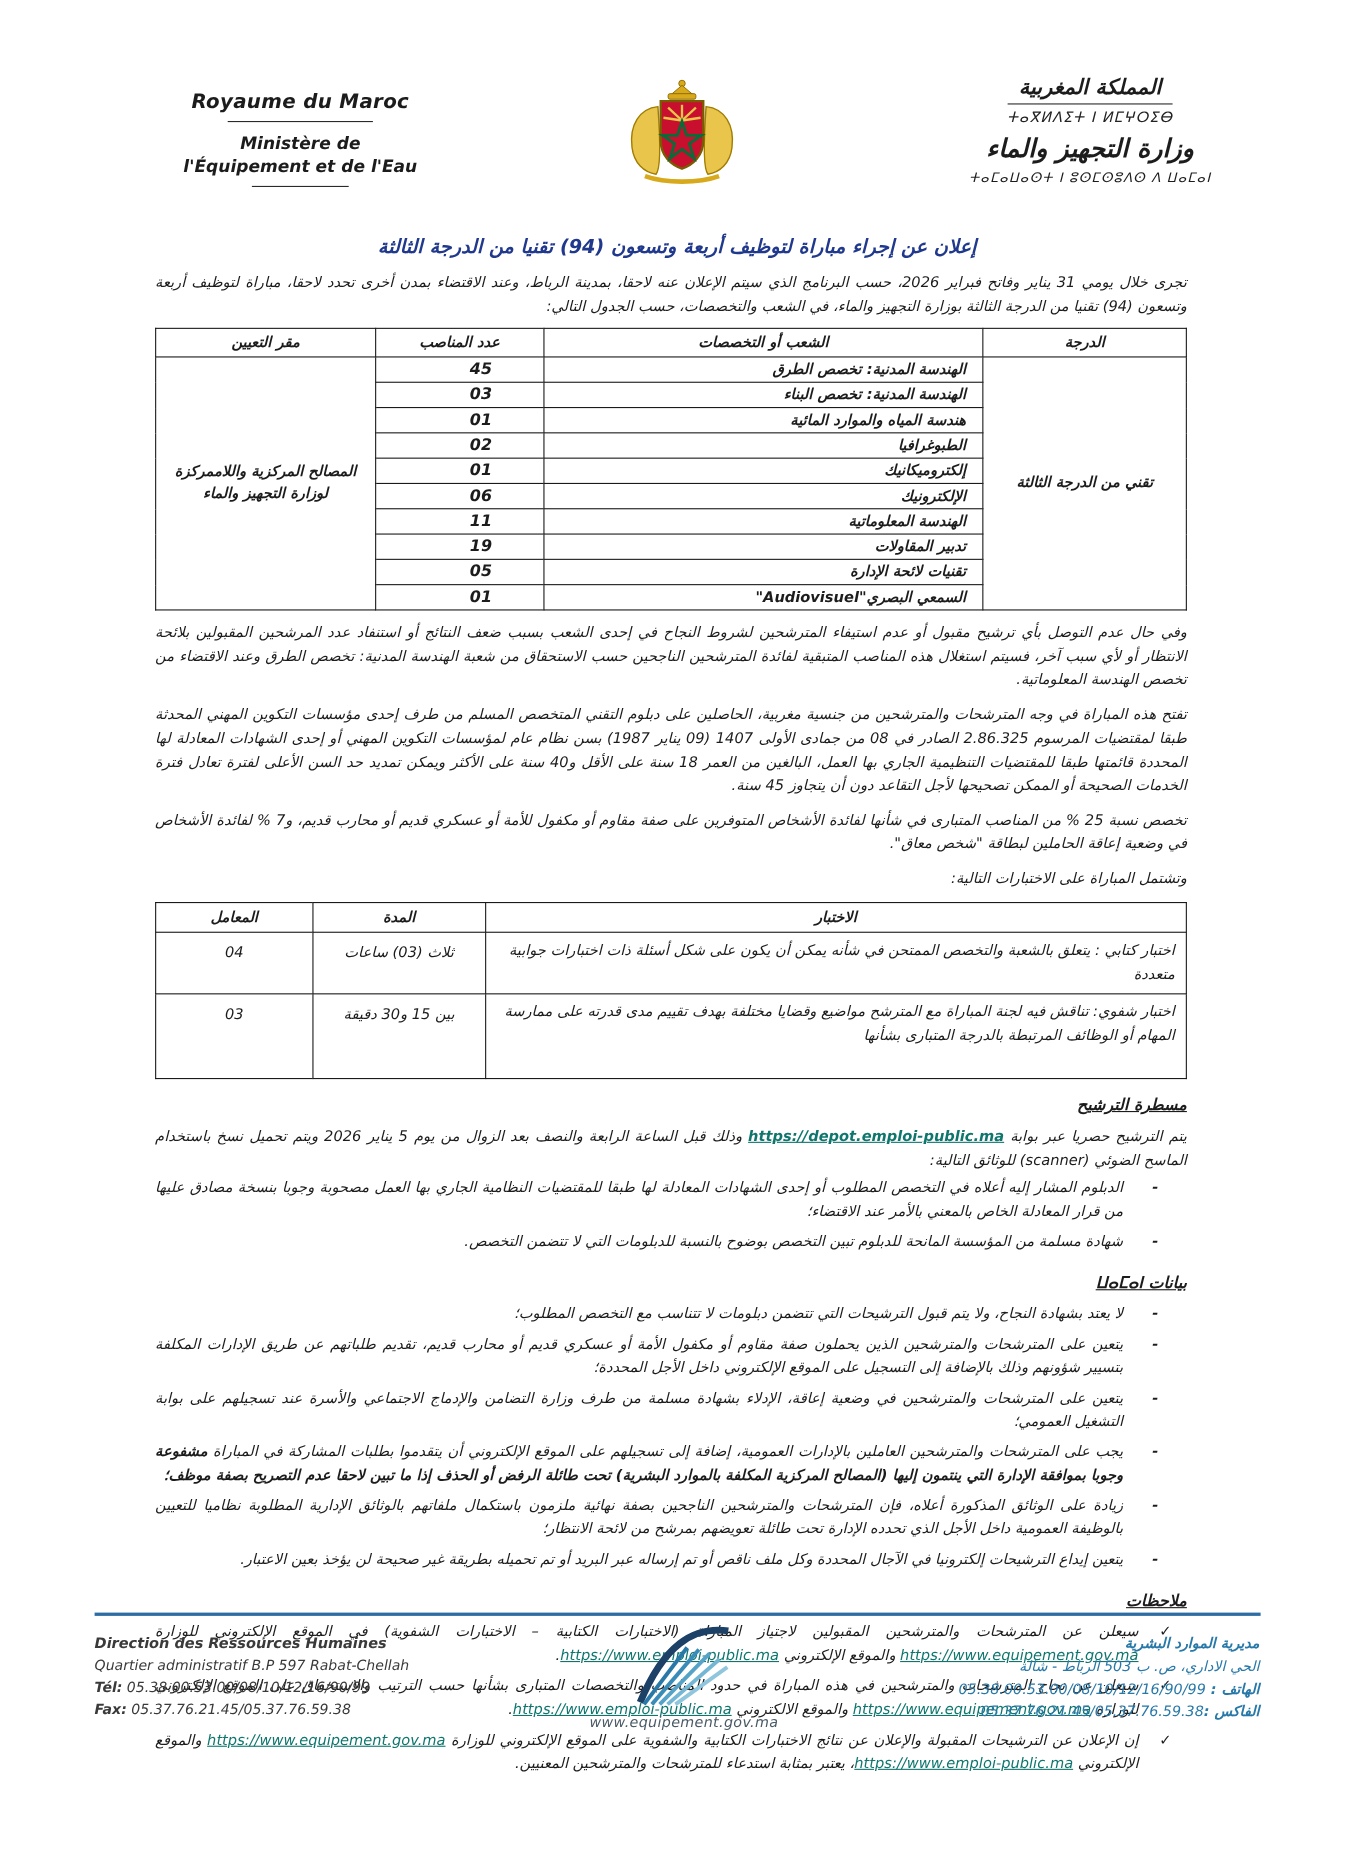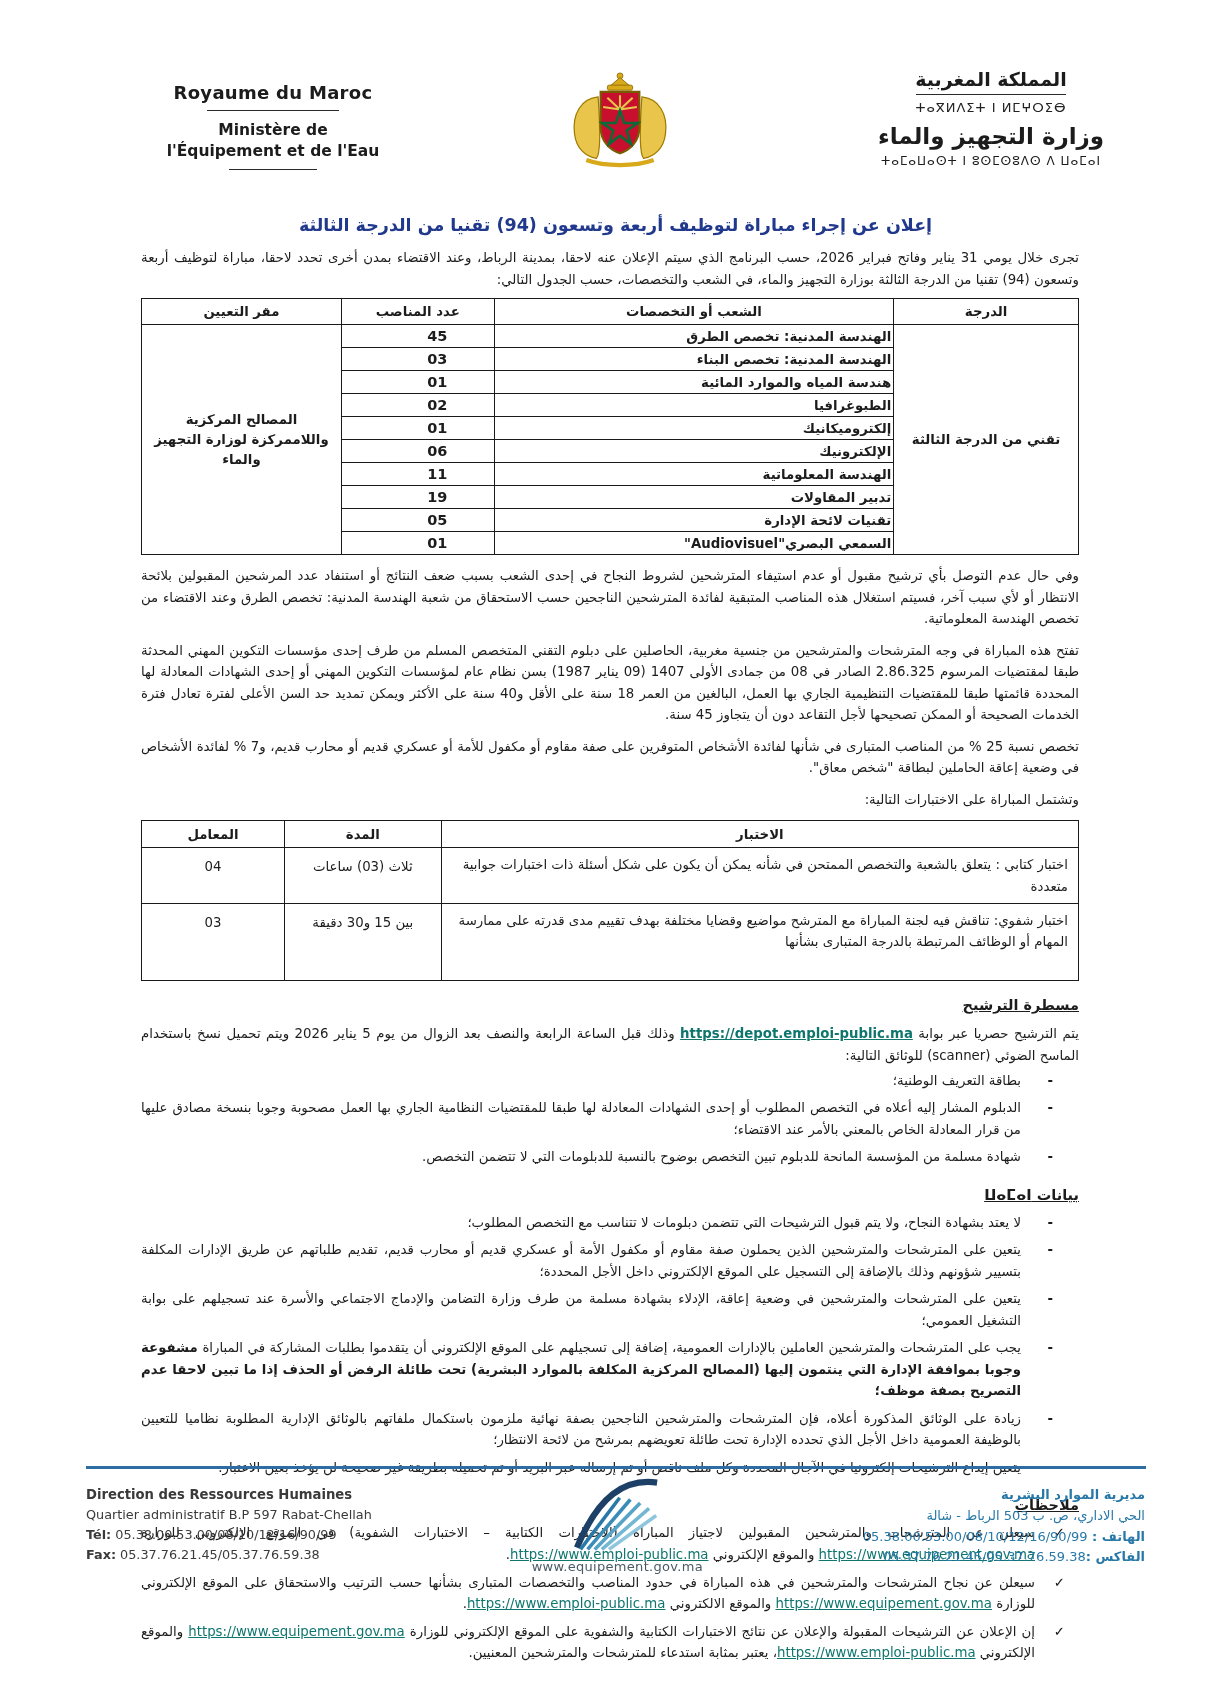--- a/index.html
+++ b/index.html
@@ -1,19 +1,19 @@
 <!DOCTYPE html>
 <html lang="ar"><head>
 <meta charset="utf-8">
 <style>
   * { box-sizing: border-box; margin: 0; padding: 0; }
   body { background: #e8e8e8; font-family: "DejaVu Sans", sans-serif; }
   .page {
     width: 1231px; height: 1690px; margin: 0 auto; background: #ffffff;
-    position: relative; overflow: hidden; color: #1c1c1c;
+    position: relative; overflow: hidden; color: #1c1c1c; font-style: italic;
   }
   
   .header { display: flex; justify-content: space-between; align-items: flex-start;
     padding: 68px 90px 0 148px; }
   .header-left { width: 250px; text-align: center; padding-top: 14px; }
   .fr-royaume { font-size: 18px; font-weight: bold; letter-spacing: .3px; }
   .rule-sm { border-top: 1.6px solid #2a2a2a; width: 132px; margin: 7px auto 9px; }
   .rule-xs { border-top: 1.6px solid #2a2a2a; width: 88px; margin: 7px auto 0; }
   .fr-ministry { font-size: 15.5px; font-weight: bold; line-height: 1.35; }
   .header-emblem { width: 118px; margin-top: 2px; }
@@ -27,21 +27,21 @@
   .doc-title { text-align: center; color: #20398c; font-weight: bold;
     font-size: 17.5px; margin-top: 40px; direction: rtl; }
   
   .content { margin: 12px 152px 16px 141px; direction: rtl; }
   .para { font-size: 13.3px; line-height: 1.62; text-align: justify; margin-top: 10px; }
   
   table { border-collapse: collapse; width: 100%; direction: rtl; }
   .positions { margin-top: 8px; }
   .positions th, .positions td { border: 1.5px solid #1a1a1a; font-size: 13.3px; font-weight: bold; }
   .positions th { height: 26px; text-align: center; }
-  .positions td.spec { text-align: right; padding: 2px 2px 2px 4px; height: 23px; }
+  .positions td.spec { text-align: right; padding: 2px 15px 2px 4px; height: 23px; }
   .positions td.cnt { text-align: center; font-size: 14.5px; padding-left: 39px; }
   .positions td.span-cell { text-align: center; vertical-align: middle; padding: 4px 8px; line-height: 1.5; }
   .exams { margin-top: 10px; }
   .exams th, .exams td { border: 1.5px solid #1a1a1a; font-size: 13.3px; }
   .exams th { height: 27px; text-align: center; font-weight: bold; }
   .exams td { padding: 6px 10px; vertical-align: top; line-height: 1.6; }
   .exams td.c { text-align: center; vertical-align: top; padding-top: 8px; }
   .exams tr.oral td { padding-bottom: 28px; }
   
   .sec-heading { font-size: 14.5px; font-weight: bold; text-decoration: underline;
@@ -202,21 +202,20 @@
         <td>اختبار شفوي: تناقش فيه لجنة المباراة مع المترشح مواضيع وقضايا مختلفة بهدف تقييم مدى قدرته على ممارسة المهام أو الوظائف المرتبطة بالدرجة المتبارى بشأنها</td>
         <td class="c">بين 15 و30 دقيقة</td>
         <td class="c">03</td>
       </tr>
     </tbody>
       </table>
 
     <h3 class="sec-heading">مسطرة الترشيح</h3>
     <p class="para"><span>يتم الترشيح حصريا عبر بوابة </span><a class="doc-link portal-link" href="#" dir="ltr">https://depot.emploi-public.ma</a><span> وذلك قبل الساعة الرابعة والنصف بعد الزوال من يوم 5 يناير 2026 ويتم تحميل نسخ باستخدام الماسح الضوئي (scanner) للوثائق التالية:</span></p>
     <ul class="dash-list">
-      <li><span>بطاقة التعريف الوطنية؛</span></li>
       <li><span>الدبلوم المشار إليه أعلاه في التخصص المطلوب أو إحدى الشهادات المعادلة لها طبقا للمقتضيات النظامية الجاري بها العمل مصحوبة وجوبا بنسخة مصادق عليها من قرار المعادلة الخاص بالمعني بالأمر عند الاقتضاء؛</span></li>
       <li><span>شهادة مسلمة من المؤسسة المانحة للدبلوم تبين التخصص بوضوح بالنسبة للدبلومات التي لا تتضمن التخصص.</span></li>
     </ul>
 
     <h3 class="sec-heading">بيانات ⵡⴰⵎⴰⵏ</h3>
     <ul class="dash-list">
       <li><span>لا يعتد بشهادة النجاح، ولا يتم قبول الترشيحات التي تتضمن دبلومات لا تتناسب مع التخصص المطلوب؛</span></li>
       <li><span>يتعين على المترشحات والمترشحين الذين يحملون صفة مقاوم أو مكفول الأمة أو عسكري قديم أو محارب قديم، تقديم طلباتهم عن طريق الإدارات المكلفة بتسيير شؤونهم وذلك بالإضافة إلى التسجيل على الموقع الإلكتروني داخل الأجل المحددة؛</span></li>
       <li><span>يتعين على المترشحات والمترشحين في وضعية إعاقة، الإدلاء بشهادة مسلمة من طرف وزارة التضامن والإدماج الاجتماعي والأسرة عند تسجيلهم على بوابة التشغيل العمومي؛</span></li>
       <li><span>يجب على المترشحات والمترشحين العاملين بالإدارات العمومية، إضافة إلى تسجيلهم على الموقع الإلكتروني أن يتقدموا بطلبات المشاركة في المباراة </span><span class="bold-inline">مشفوعة وجوبا بموافقة الإدارة التي ينتمون إليها (المصالح المركزية المكلفة بالموارد البشرية) تحت طائلة الرفض أو الحذف إذا ما تبين لاحقا عدم التصريح بصفة موظف؛</span></li>

